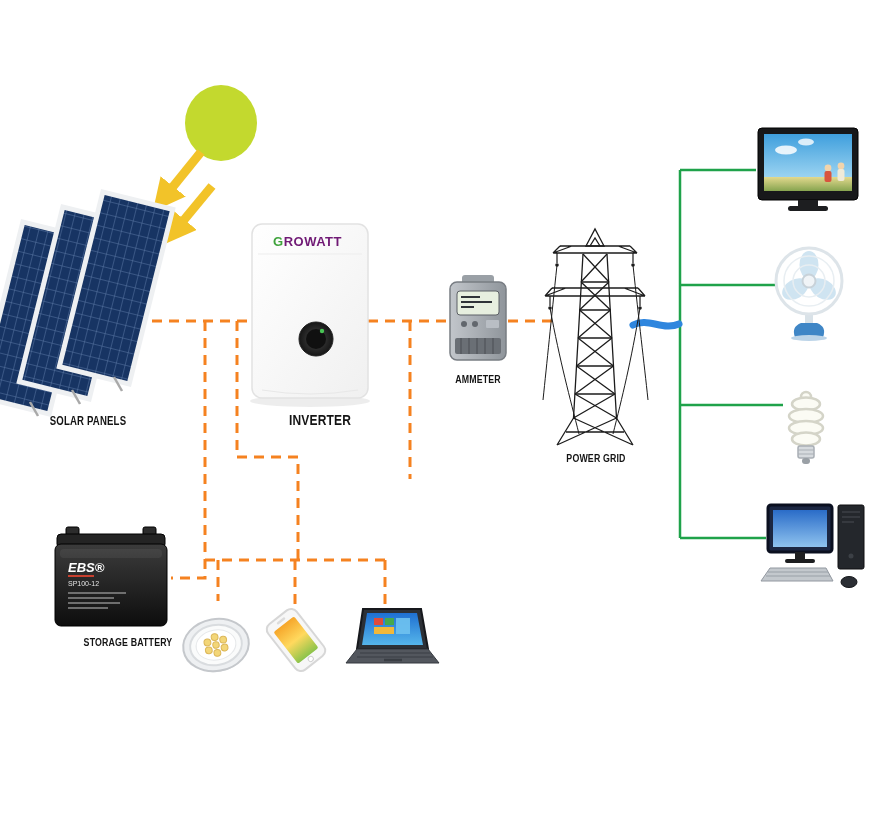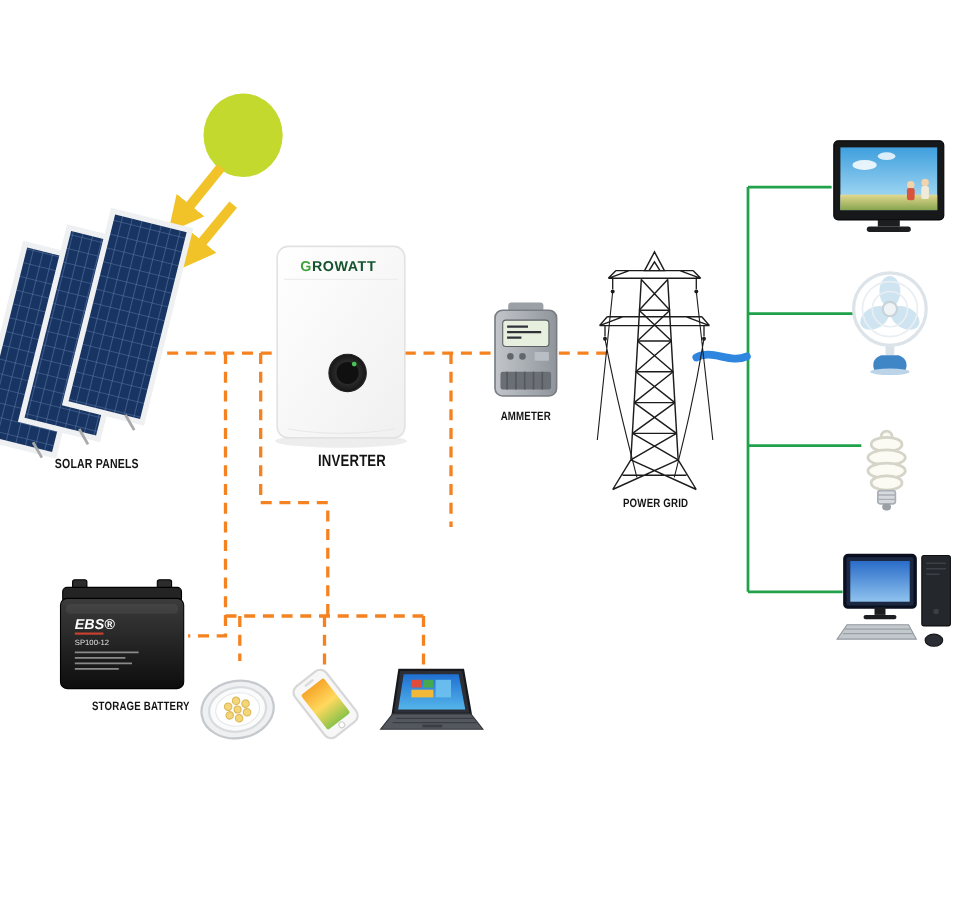--- a/index.html
+++ b/index.html
@@ -5,21 +5,21 @@
   html,body{margin:0;padding:0;background:#fff;}
   .stage{position:relative;width:873px;height:819px;background:#ffffff;overflow:hidden;
          font-family:"Liberation Sans",sans-serif;}
   svg.layer{position:absolute;left:0;top:0;}
   .lbl{position:absolute;font-weight:700;color:#141414;text-align:center;
        transform:scaleX(.8);letter-spacing:.2px;white-space:nowrap;
        font-family:"Liberation Sans",sans-serif;}
   .logo{position:absolute;font-size:13px;font-weight:700;letter-spacing:.5px;
         font-family:"Liberation Sans",sans-serif;}
   .logo .g{color:#3fa33c;}
-  .logo .rest{color:#14532d;}
+  .logo .rest{color:#701a75;}
 </style>
 </head>
 <body>
 
 <div class="stage">
 
 <svg class="layer" width="873" height="819" viewBox="0 0 873 819">
   <defs>
     <linearGradient id="invGrad" x1="0" y1="0" x2="1" y2="1">
       <stop offset="0" stop-color="#ffffff"></stop>

